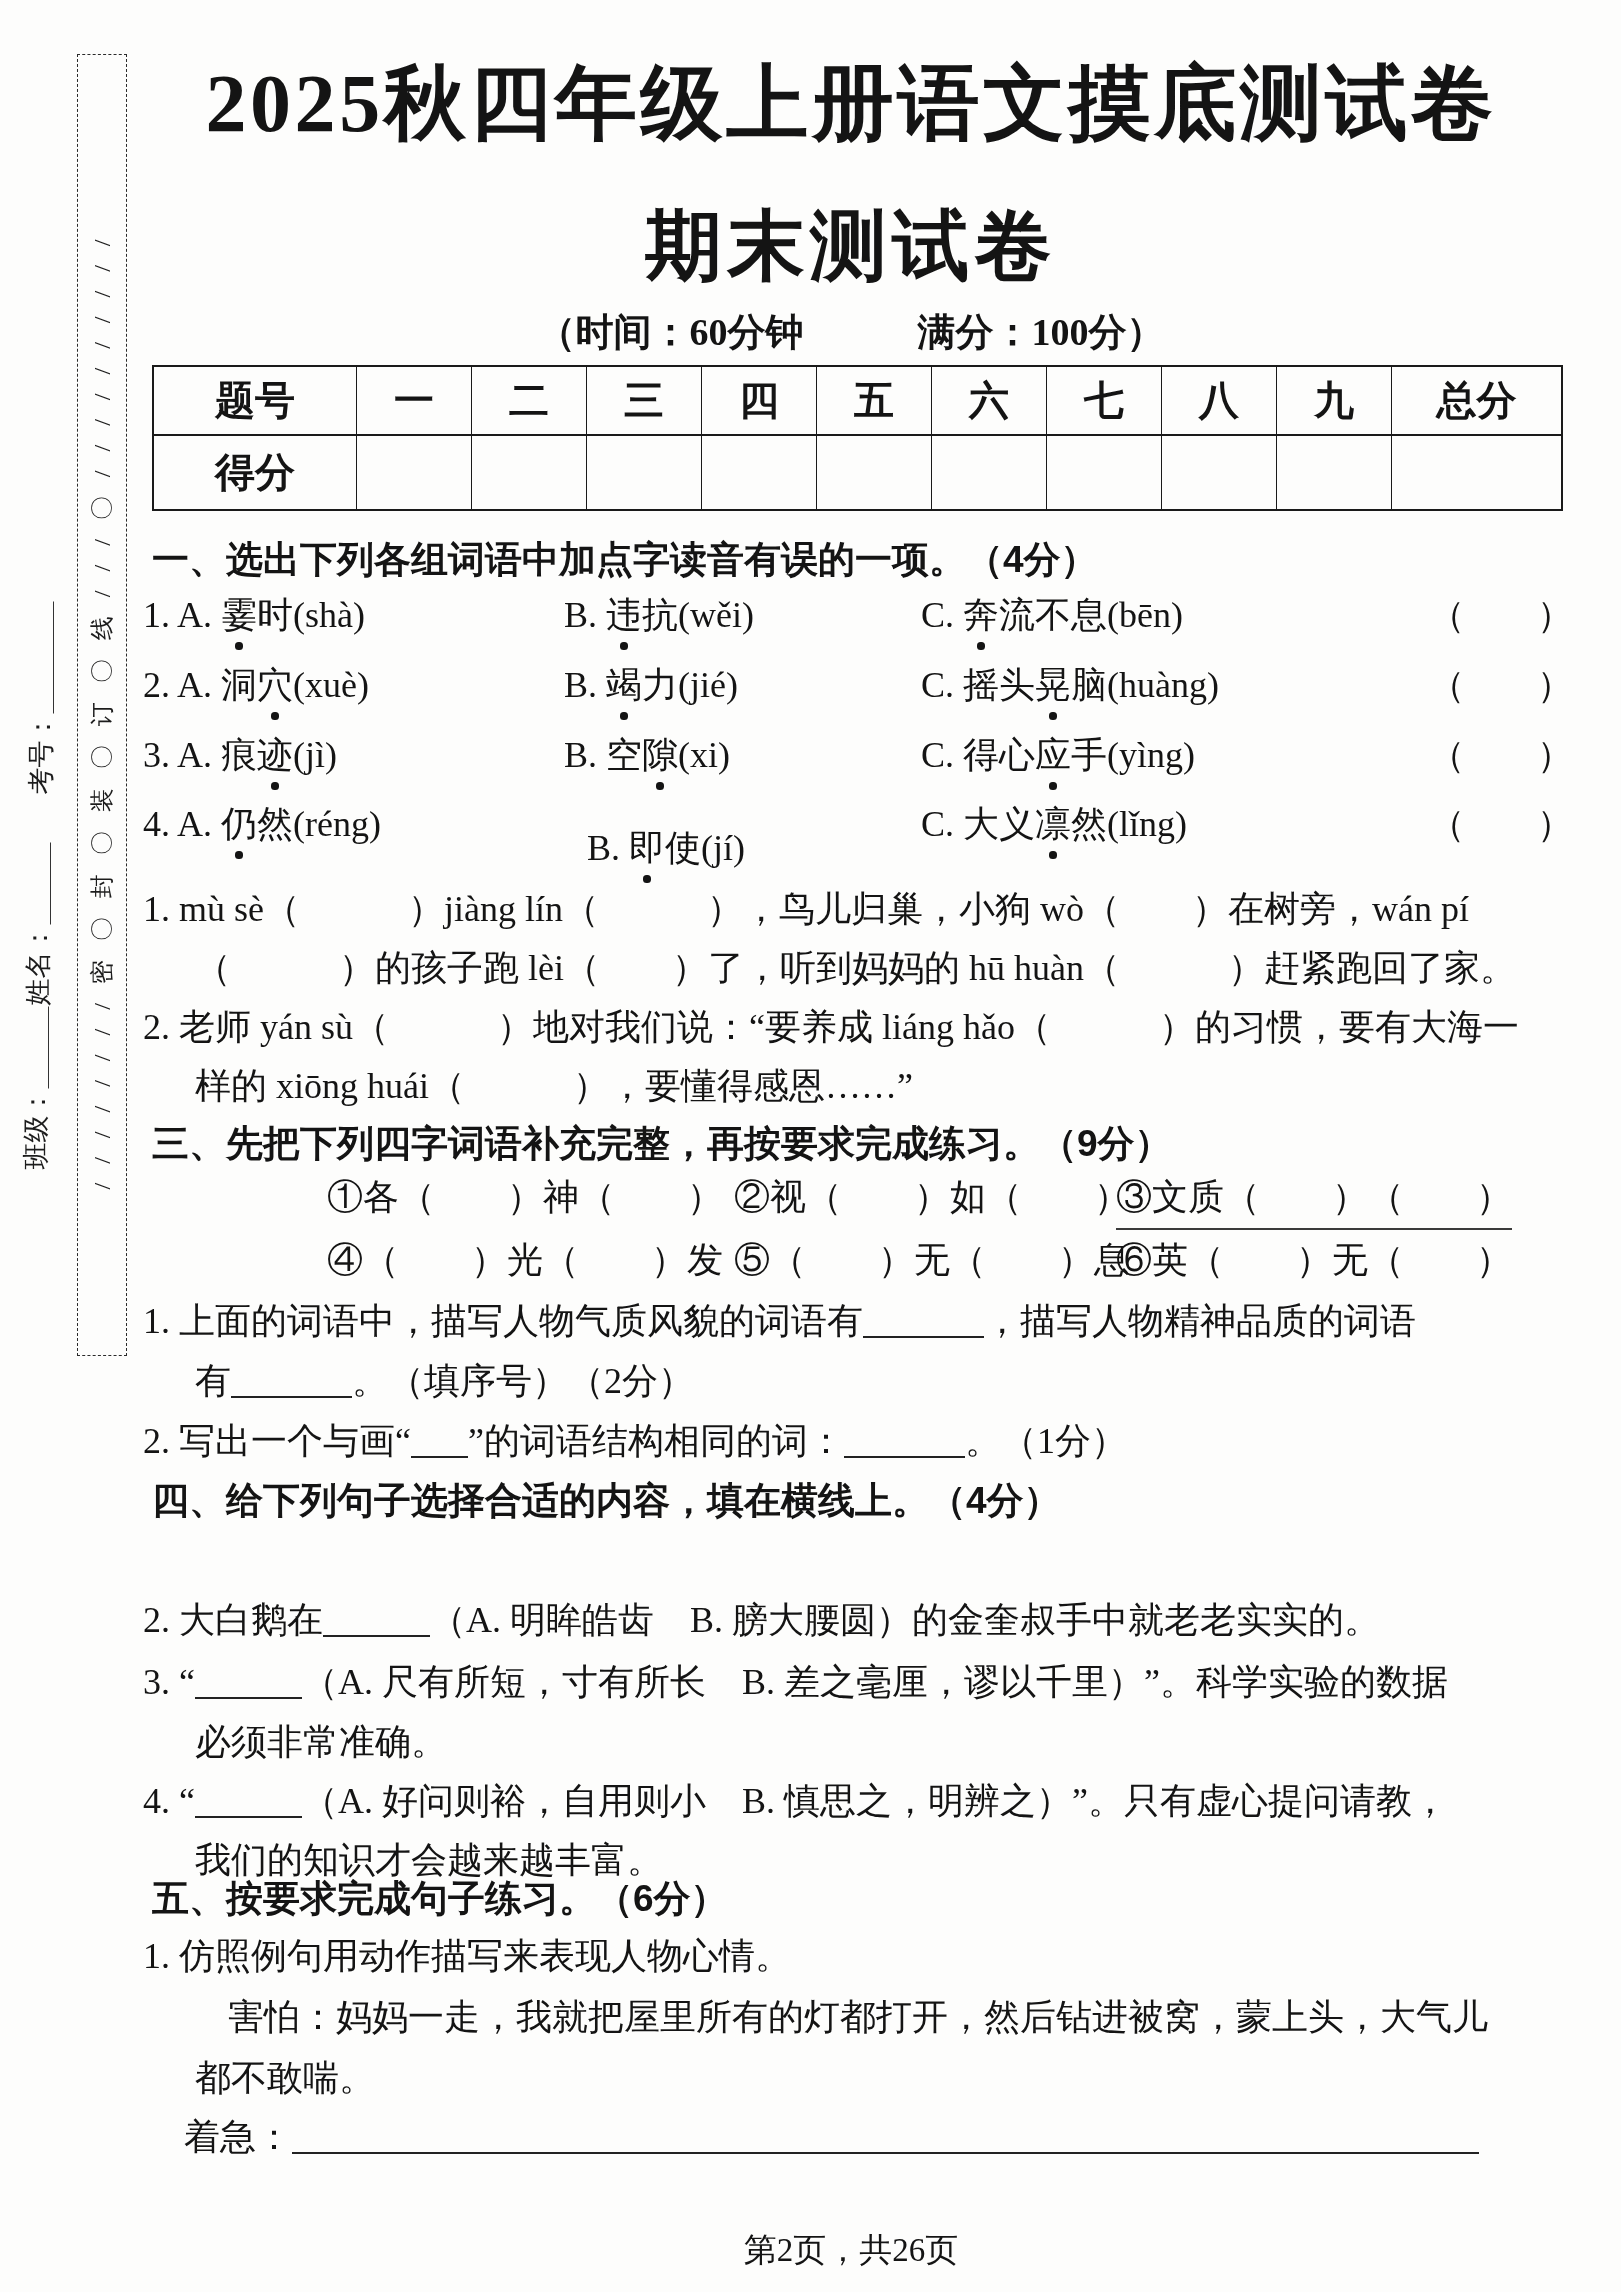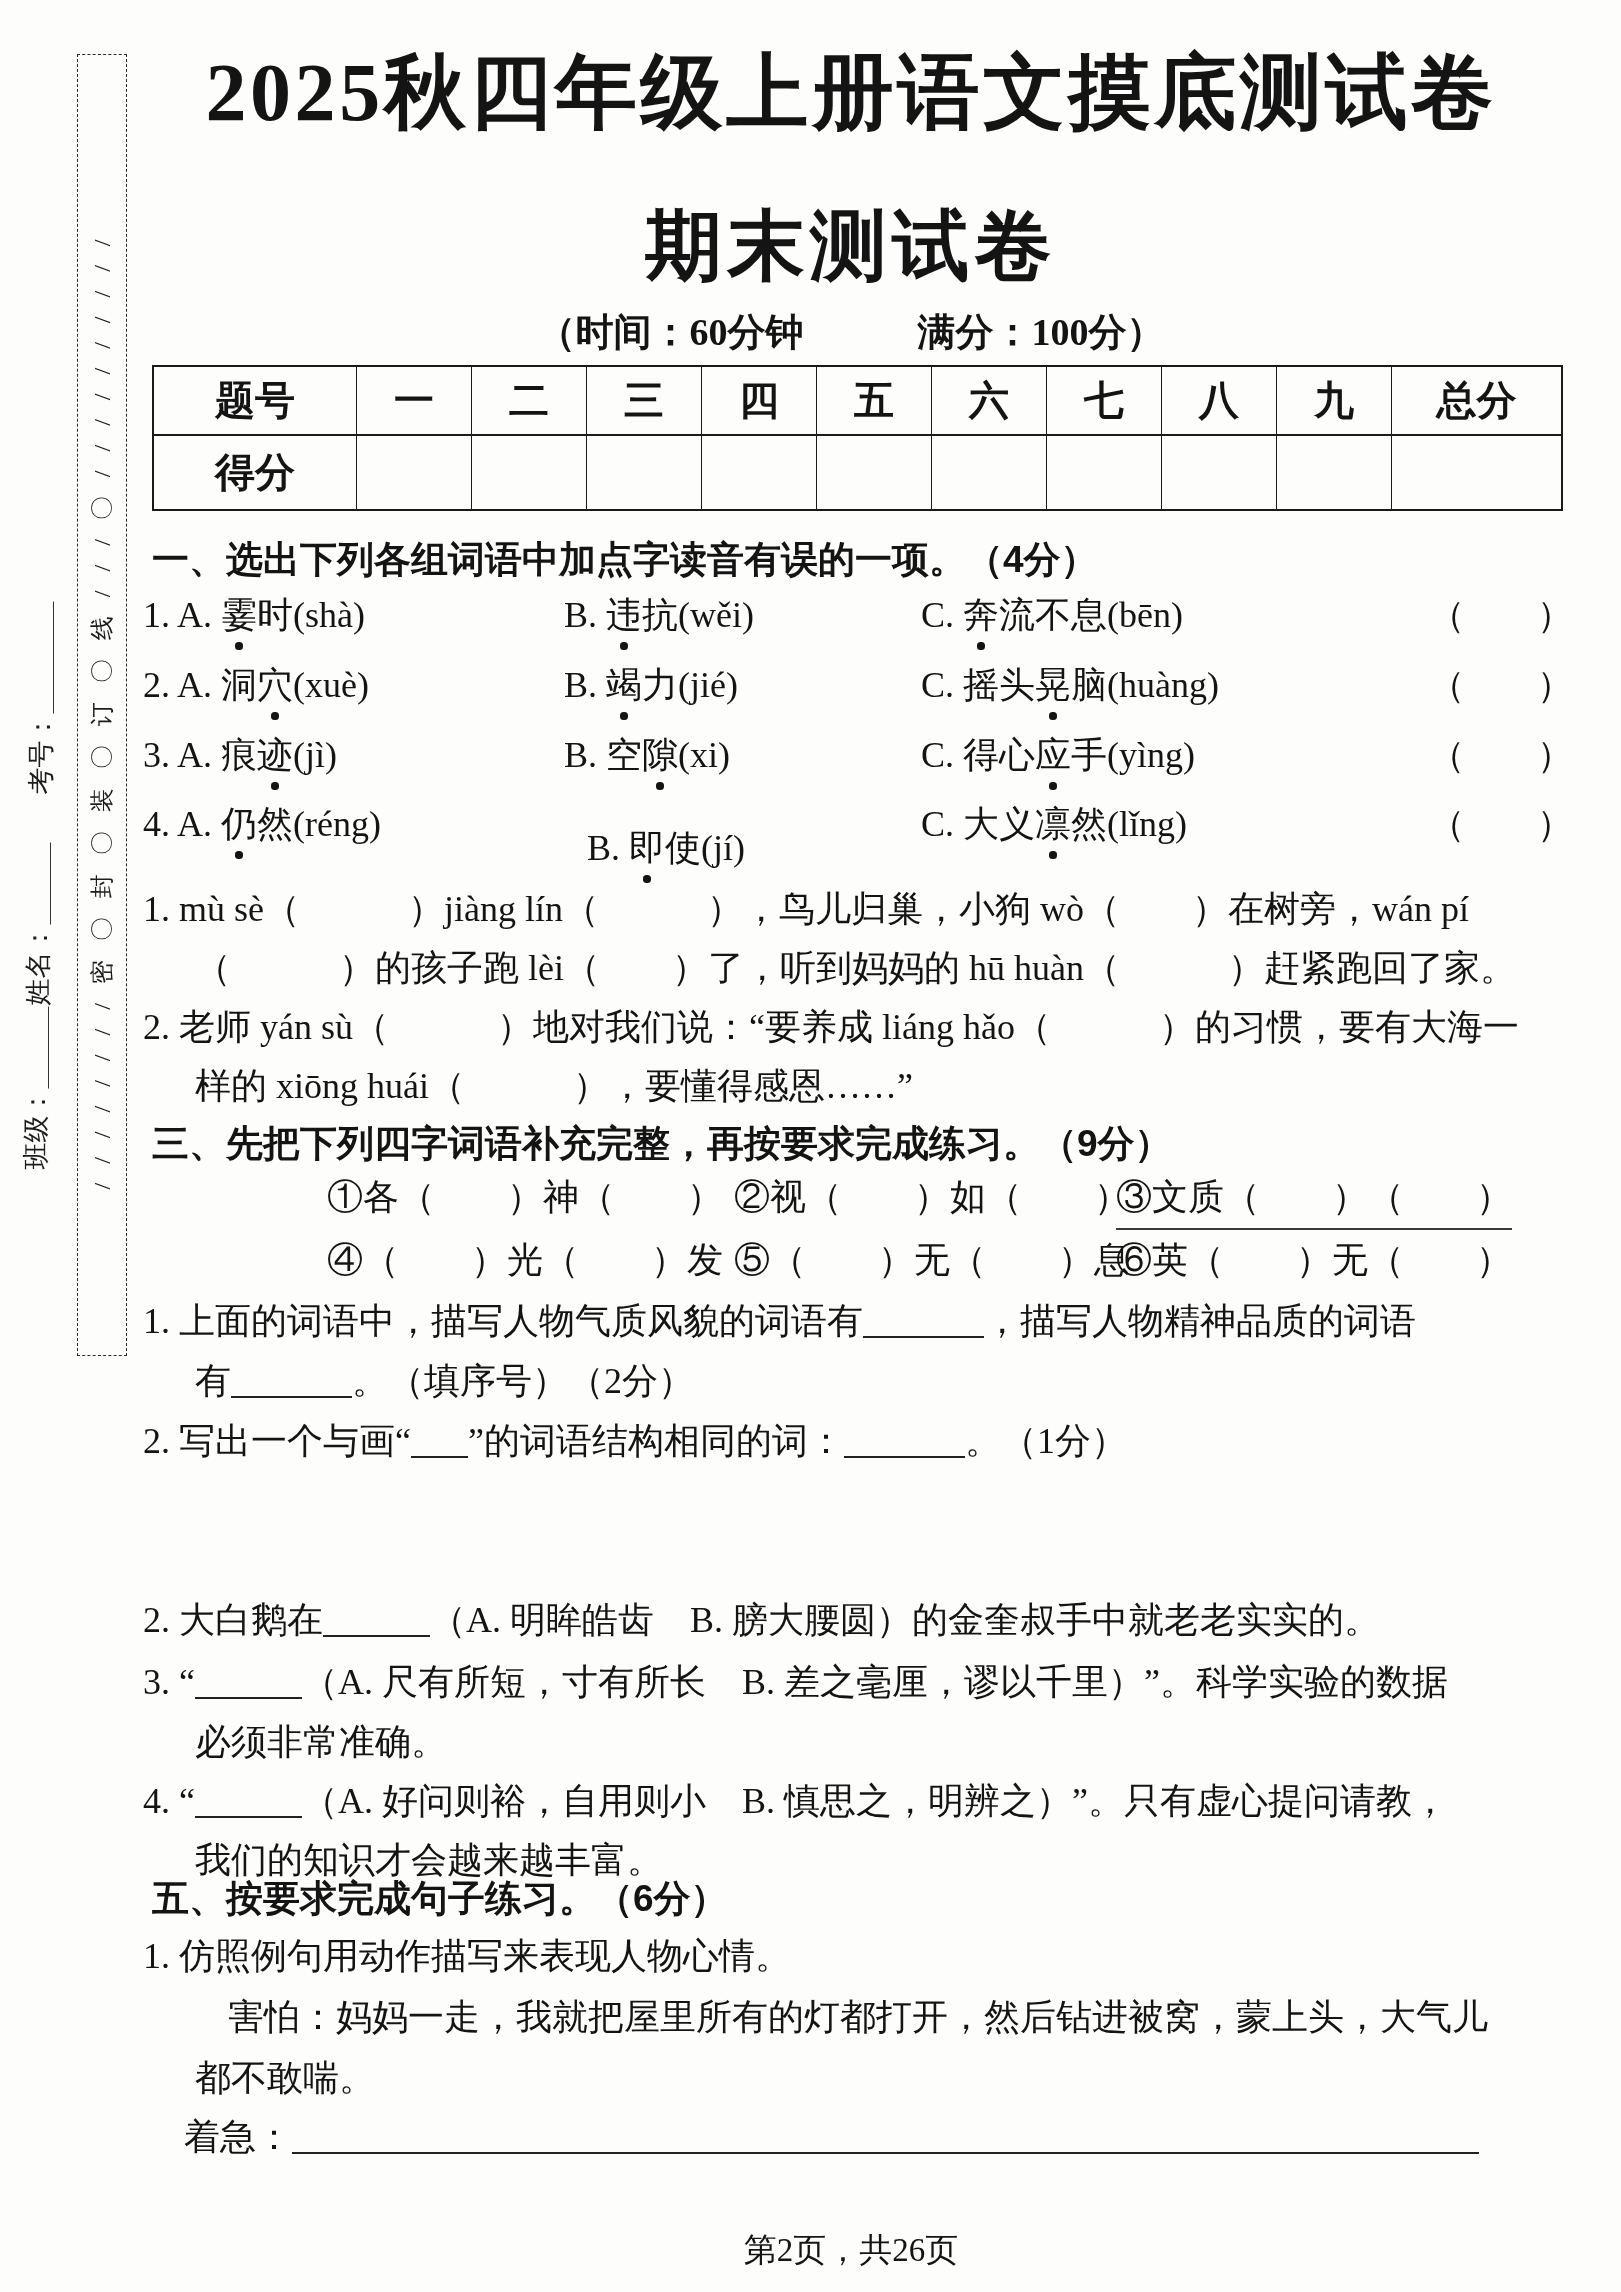--- a/index.html
+++ b/index.html
@@ -1,20 +1,20 @@
 <!DOCTYPE html>
 <html style="font-size:14.3px"><head>
 <meta charset="utf-8">
 <style>
   html,body{margin:0;padding:0;background:#e8e8e8;}
   .page{position:relative;width:1621px;height:2293px;background:#fdfdfc;overflow:hidden;
         font-family:"Liberation Serif",serif;color:#141414;}
   .abs{position:absolute;}
   .ctr{left:139px;width:1424px;text-align:center;}
-  .t1{top:52px;font-size:82px;font-weight:bold;letter-spacing:3.6px;line-height:1;}
+  .t1{top:63px;font-size:82px;font-weight:bold;letter-spacing:3.6px;line-height:1;}
   .t2{top:208px;font-size:77px;font-weight:bold;letter-spacing:5.4px;line-height:1;}
   .info{top:313px;font-size:38px;font-weight:bold;line-height:1;}
   
   table.score{position:absolute;left:152px;top:365px;width:1411px;border-collapse:collapse;
         table-layout:fixed;font-size:40px;font-weight:bold;}
   table.score td{border:1.8px solid #1a1a1a;text-align:center;height:65px;}
   table.score tr:first-child td{border-bottom:2.7px solid #1a1a1a;}
   table.score{border:2.7px solid #1a1a1a;}
   table.score td.c0{width:200px;}
   table.score td.cl{width:167px;}
@@ -130,20 +130,21 @@
   <div class="ln" style="left:327px;top:1175px;">①各（　　）神（　　）</div>
   <div class="ln" style="left:734px;top:1175px;">②视（　　）如（　　）</div>
   <div class="ln ul3" style="left:1116px;top:1175px;">③文质（　　）（　　）</div>
   <div class="ln" style="left:327px;top:1238px;">④（　　）光（　　）发</div>
   <div class="ln" style="left:734px;top:1238px;">⑤（　　）无（　　）息</div>
   <div class="ln" style="left:1116px;top:1238px;">⑥英（　　）无（　　）</div>
   <div class="ln" style="left:143px;top:1299px;"><span>1. 上面的词语中，描写人物气质风貌的词语有</span><span class="bl w135"></span><span>，描写人物精神品质的词语</span></div>
   <div class="ln" style="left:195px;top:1359px;"><span>有</span><span class="bl w135"></span><span>。（填序号）（2分）</span></div>
   <div class="ln" style="left:143px;top:1419px;"><span>2. 写出一个与画“</span><span class="bl w70"></span><span>”的词语结构相同的词：</span><span class="bl w135"></span><span>。（1分）</span></div>
 
+  <div class="ln sect" style="left:152px;top:1478px;">四、给下列句子选择合适的内容，填在横线上。（4分）</div>
   <div class="ln" style="left:143px;top:1598px;"><span>2. 大白鹅在</span><span class="bl w120"></span><span>（A. 明眸皓齿　B. 膀大腰圆）的金奎叔手中就老老实实的。</span></div>
   <div class="ln" style="left:143px;top:1660px;"><span>3. “</span><span class="bl w120"></span><span>（A. 尺有所短，寸有所长　B. 差之毫厘，谬以千里）”。科学实验的数据</span></div>
   <div class="ln" style="left:195px;top:1720px;">必须非常准确。</div>
   <div class="ln" style="left:143px;top:1779px;"><span>4. “</span><span class="bl w120"></span><span>（A. 好问则裕，自用则小　B. 慎思之，明辨之）”。只有虚心提问请教，</span></div>
   <div class="ln" style="left:195px;top:1838px;">我们的知识才会越来越丰富。</div>
 
   <div class="ln sect" style="left:152px;top:1876px;">五、按要求完成句子练习。（6分）</div>
   <div class="ln" style="left:143px;top:1934px;">1. 仿照例句用动作描写来表现人物心情。</div>
   <div class="ln" style="left:228px;top:1995px;">害怕：妈妈一走，我就把屋里所有的灯都打开，然后钻进被窝，蒙上头，大气儿</div>
   <div class="ln" style="left:195px;top:2056px;">都不敢喘。</div>

